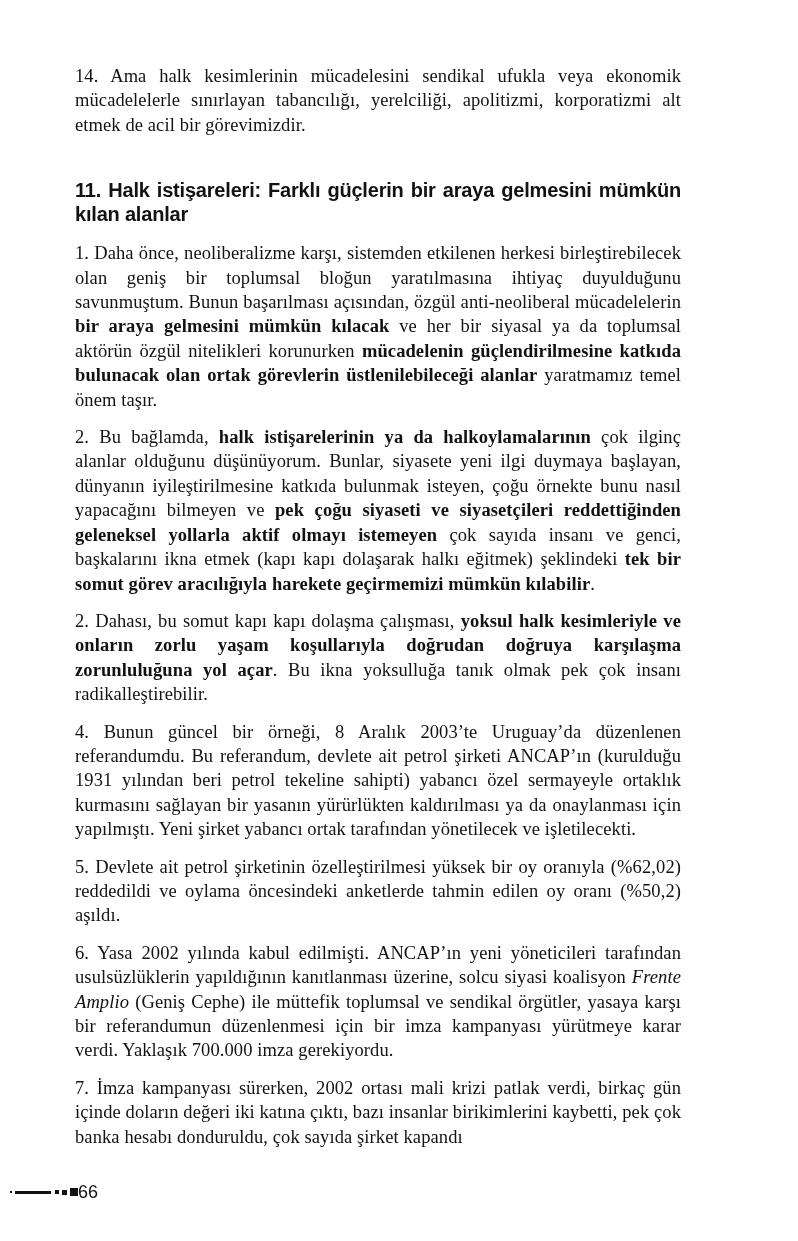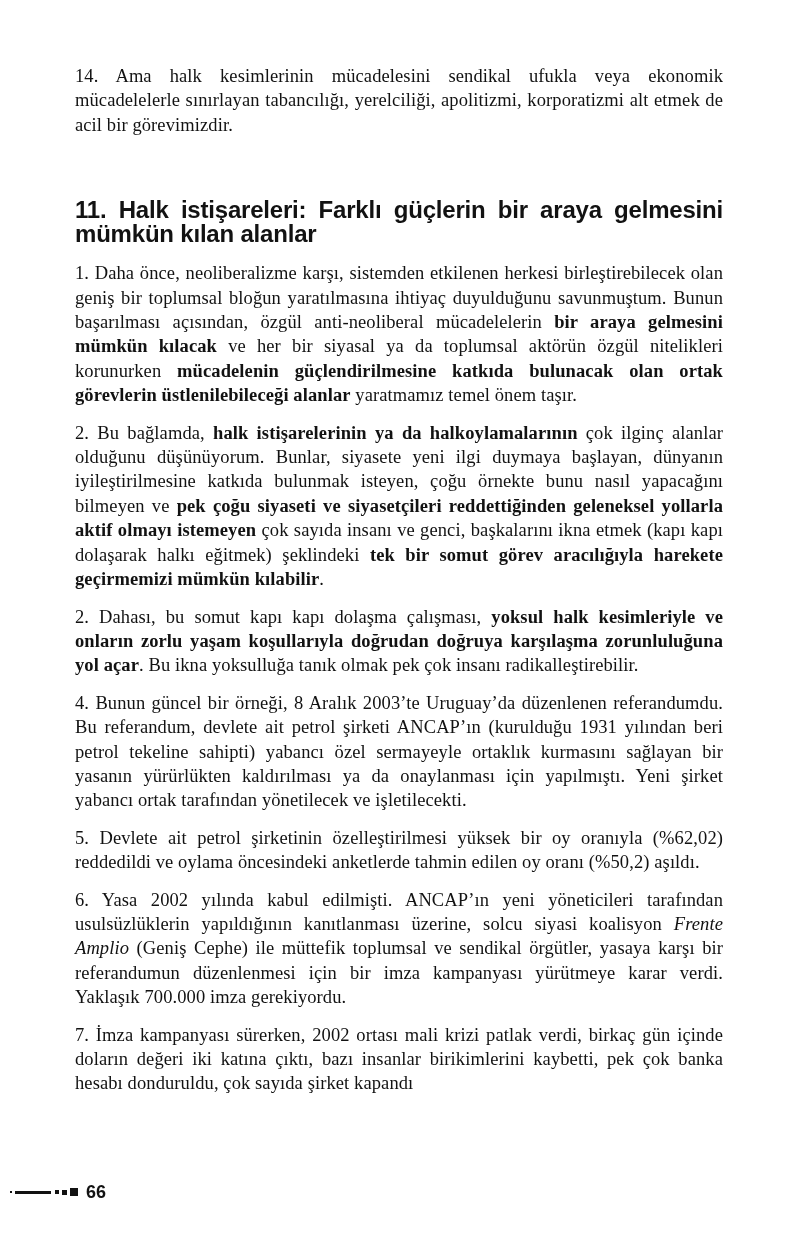--- a/index.html
+++ b/index.html
@@ -7,38 +7,38 @@
   body {
     background: #ffffff;
     color: #121212;
     font-family: "Liberation Serif", serif;
     position: relative;
     overflow: hidden;
   }
   .page {
     position: absolute;
     inset: 0;
-    padding: 64px 75px 0 75px;
+    padding: 64px 117px 0 75px;
   }
   .para {
     font-size: 18.5px;
     line-height: 24.4px;
     text-align: justify;
     margin-bottom: 13px;
     letter-spacing: 0.1px;
   }
   .para .b { font-weight: 700; }
   .para .i { font-style: italic; }
   .section-heading {
     font-family: "Liberation Sans", sans-serif;
     font-weight: 700;
-    font-size: 24px;
+    font-size: 20px;
     line-height: 24px;
     text-align: justify;
-    margin: 61px 0 15px 0;
+    margin: 41px 0 15px 0;
     letter-spacing: -0.2px;
   }
   .footer {
     position: absolute;
     left: 0;
     bottom: 38px;
     height: 22px;
     display: flex;
     align-items: center;
   }
@@ -51,23 +51,22 @@
     width: 2px; height: 2px; background: #121212; margin-left: 10px;
   }
   .orn-line {
     width: 36px; height: 3px; background: #121212; margin-left: 3px;
   }
   .orn-sq1 { width: 4px; height: 4px; background: #121212; margin-left: 4px; }
   .orn-sq2 { width: 5px; height: 5px; background: #121212; margin-left: 3px; }
   .orn-sq3 { width: 8px; height: 8px; background: #121212; margin-left: 3px; }
   .page-number {
     font-family: "Liberation Sans", sans-serif;
-    font-weight: 700;
+    font-weight: 400;
     font-size: 18px;
-    margin-left: 8px;
     color: #121212;
   }
 </style>
 </head>
 <body>
 
 <div class="page">
   <div>
       <p class="para"><span>14. Ama halk kesimlerinin mücadelesini sendikal ufukla veya ekonomik mücadelelerle sınırlayan tabancılığı, yerelciliği, apolitizmi, korporatizmi alt etmek de acil bir görevimizdir.</span></p>
     </div>

